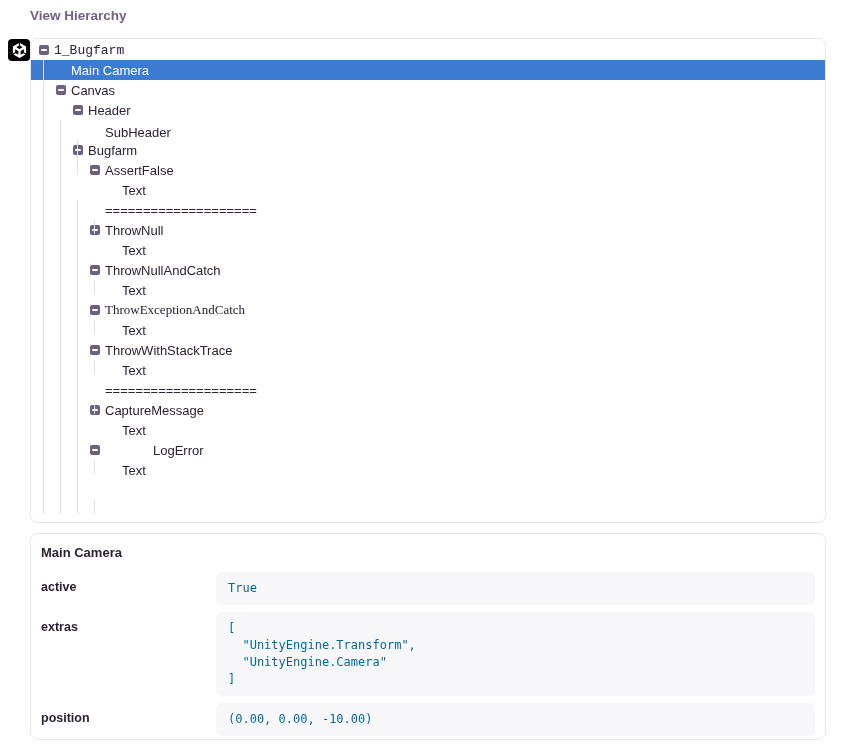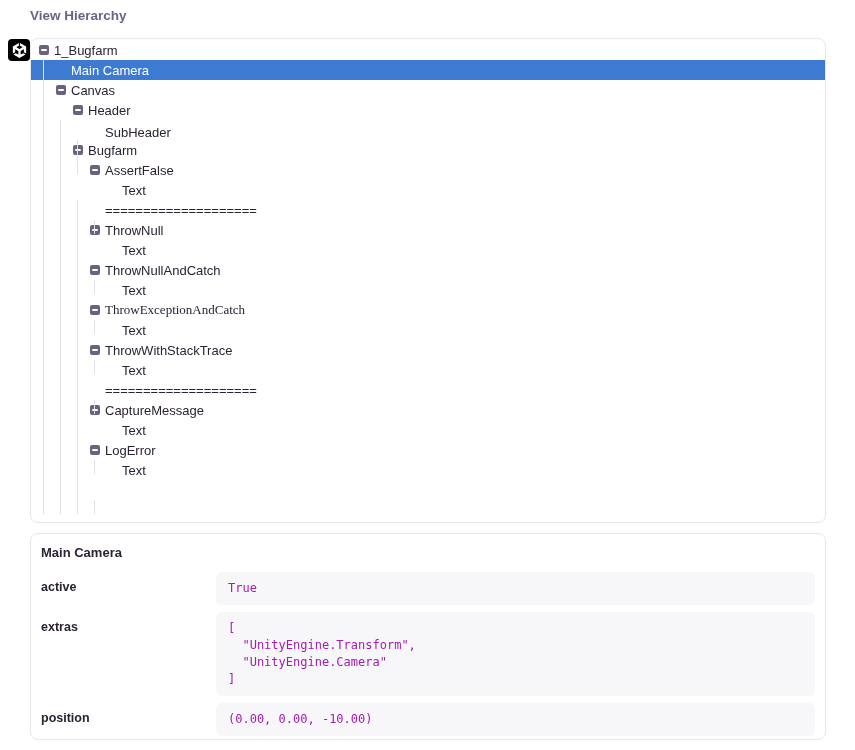--- a/index.html
+++ b/index.html
@@ -47,57 +47,57 @@
     background: #fff; border: 1px solid #e7e7ee; border-radius: 8px;
     padding: 9px 10px 10px 10px; overflow: hidden;
   }
   .details-title { font-size: 13px; font-weight: 700; color: #2b2233; padding: 2px 0 0 0; height: 17px; }
   .details-rows { margin-top: 12px; display: flex; flex-direction: column; gap: 7px; }
   .detail-row { display: grid; grid-template-columns: 175px 1fr; align-items: start; }
   .detail-label { font-size: 12.5px; font-weight: 700; color: #2b2233; padding-top: 8px; }
   .detail-value {
     background: #f7f7f9; border-radius: 6px; padding: 8px 12px;
     font-family: "DejaVu Sans Mono", monospace; font-size: 12px; line-height: 17px;
-    color: #a21caf; white-space: pre; overflow: hidden;
+    color: #0369a1; white-space: pre; overflow: hidden;
   }
 </style>
 </head>
 <body>
 
 <div class="section-title">View Hierarchy</div>
 
 <div class="app-icon">
   <svg viewBox="0 0 24 24">
       <path d="m12.9288 4.2939 3.7997 2.1929c.1366.0782.1415.2955 0 .3765l-4.515 2.6072a.4192.4192 0 0 1-.4246 0L7.274 6.8633c-.139-.0777-.1415-.2983 0-.3765l3.7972-2.193V0L1.3758 5.5977V16.793l3.7177-2.1456v-4.3858c-.0025-.1585.1876-.2691.3196-.1883l4.5148 2.6072a.4252.4252 0 0 1 .2123.3671v5.2123c.0025.1585-.1876.2691-.3196.1883l-3.7972-2.1929-3.7177 2.1456L12 24l9.6943-5.5977-3.7178-2.1456-3.7971 2.1929c-.1344.0805-.3245-.0083-.3197-.1883v-5.2123a.4246.4246 0 0 1 .2124-.3671l4.5147-2.6072c.1344-.0804.3246.0088.3197.1883v4.3858l3.7177 2.1456V5.5977L12.9288 0Z"></path>
     </svg>
 </div>
 
 <div class="tree-panel">
   <div class="tree-rows" id="tree-rows">
-      <div class="tree-row" style="padding-left: 8px;"><span class="minus-icon"></span><span>1_Bugfarm</span></div>
+      <div class="tree-row" style="padding-left: 8px; font-family: Liberation Mono, monospace;"><span class="minus-icon"></span><span>1_Bugfarm</span></div>
       <div class="tree-row selected" style="padding-left: 25px;"><span class="leaf-spacer"></span><span>Main Camera</span></div>
       <div class="tree-row" style="padding-left: 25px;"><span class="minus-icon"></span><span>Canvas</span></div>
       <div class="tree-row" style="padding-left: 42px;"><span class="minus-icon"></span><span>Header</span></div>
       <div class="tree-row" style="padding-left: 59px; align-items: flex-end;"><span class="leaf-spacer"></span><span>SubHeader</span></div>
       <div class="tree-row" style="padding-left: 42px;"><span class="minus-icon"></span><span>Bugfarm</span></div>
       <div class="tree-row" style="padding-left: 59px;"><span class="minus-icon"></span><span>AssertFalse</span></div>
       <div class="tree-row" style="padding-left: 76px;"><span class="leaf-spacer"></span><span>Text</span></div>
       <div class="tree-row" style="padding-left: 59px;"><span class="leaf-spacer"></span><span>====================</span></div>
       <div class="tree-row" style="padding-left: 59px;"><span class="minus-icon"></span><span>ThrowNull</span></div>
       <div class="tree-row" style="padding-left: 76px;"><span class="leaf-spacer"></span><span>Text</span></div>
       <div class="tree-row" style="padding-left: 59px;"><span class="minus-icon"></span><span>ThrowNullAndCatch</span></div>
       <div class="tree-row" style="padding-left: 76px;"><span class="leaf-spacer"></span><span>Text</span></div>
       <div class="tree-row" style="padding-left: 59px; font-family: Liberation Serif, serif;"><span class="minus-icon"></span><span>ThrowExceptionAndCatch</span></div>
       <div class="tree-row" style="padding-left: 76px;"><span class="leaf-spacer"></span><span>Text</span></div>
       <div class="tree-row" style="padding-left: 59px;"><span class="minus-icon"></span><span>ThrowWithStackTrace</span></div>
       <div class="tree-row" style="padding-left: 76px;"><span class="leaf-spacer"></span><span>Text</span></div>
       <div class="tree-row" style="padding-left: 59px;"><span class="leaf-spacer"></span><span>====================</span></div>
       <div class="tree-row" style="padding-left: 59px;"><span class="minus-icon"></span><span>CaptureMessage</span></div>
       <div class="tree-row" style="padding-left: 76px;"><span class="leaf-spacer"></span><span>Text</span></div>
-      <div class="tree-row" style="padding-left: 59px;"><span class="minus-icon"></span><span>LogError</span></div>
+      <div class="tree-row" style="padding-left: 59px; gap: 48px;"><span class="minus-icon"></span><span>LogError</span></div>
       <div class="tree-row" style="padding-left: 76px;"><span class="leaf-spacer"></span><span>Text</span></div>
       <div class="guide" style="left: 12px; top: 20px; height: 454px;"></div>
       <div class="guide" style="left: 29px; top: 80px; height: 394px;"></div>
       <div class="guide" style="left: 46px; top: 100px; height: 34px;"></div>
       <div class="guide" style="left: 46px; top: 160px; height: 314px;"></div>
       <div class="guide" style="left: 63px; top: 180px; height: 14px;"></div>
       <div class="guide" style="left: 63px; top: 240px; height: 14px;"></div>
       <div class="guide" style="left: 63px; top: 280px; height: 14px;"></div>
       <div class="guide" style="left: 63px; top: 320px; height: 14px;"></div>
       <div class="guide" style="left: 63px; top: 360px; height: 14px;"></div>

